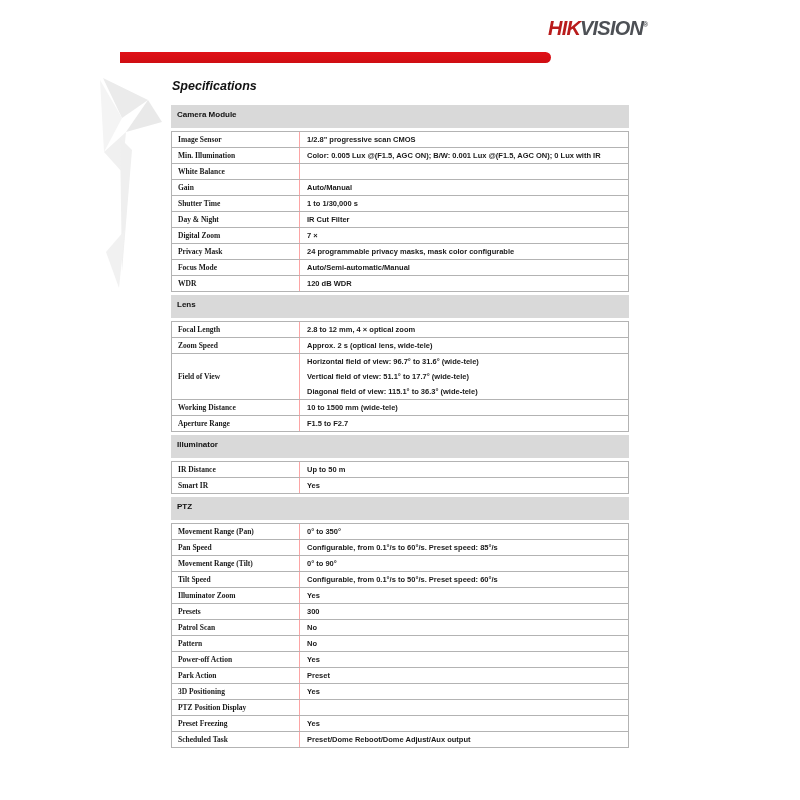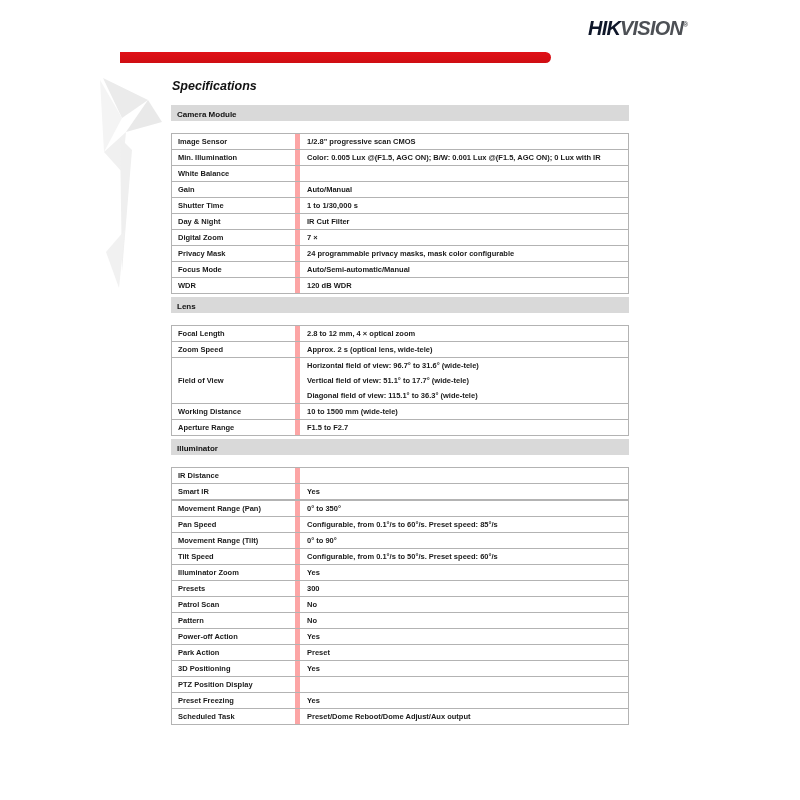--- a/index.html
+++ b/index.html
@@ -5,42 +5,42 @@
   * { margin: 0; padding: 0; box-sizing: border-box; }
   html, body { width: 800px; height: 800px; background: #ffffff; overflow: hidden; }
   body { font-family: "Liberation Sans", sans-serif; color: #1a1a1a; position: relative; }
 
   
   .watermark { position: absolute; left: 98px; top: 60px; width: 70px; height: 235px; }
 
   
   .logo { position: absolute; left: 548px; top: 17px; font-style: italic; font-weight: bold;
           font-size: 20px; letter-spacing: -0.8px; white-space: nowrap; }
-  .logo .hik { color: #0f172a; margin-left: 40px; }
+  .logo .hik { color: #b91c1c; }
   .logo .vision { color: #4d5055; }
   .logo .reg { color: #4d5055; font-size: 7px; font-style: normal; vertical-align: super; letter-spacing: 0; }
 
   
   .red-bar { position: absolute; left: 120px; top: 52px; width: 431px; height: 11px;
              background: linear-gradient(180deg, #e01017 0%, #cf0d12 100%);
              border-radius: 0 6px 6px 0; }
 
   
   .page-title { position: absolute; left: 172px; top: 79px; font-size: 12.5px; font-weight: bold; color: #111; font-style: italic; }
 
   
   .spec-table { position: absolute; left: 171px; top: 105px; width: 458px; font-size: 7.5px; font-weight: bold; }
   .section + .section .section-band { margin-top: 3px; }
-  .section-band { height: 16px; line-height: 19px; background: #d9d9d9; padding-left: 6px;
-                  font-size: 8px; font-weight: bold; color: #111; margin-bottom: 12px; }
+  .section-band { height: 23px; line-height: 19px; background: #d9d9d9; padding-left: 6px;
+                  font-size: 8px; font-weight: bold; color: #111; margin-bottom: 3px; }
   .rows { border: 1px solid #b3b3b3; background: #fff; }
   .row { display: flex; }
   .row + .row { border-top: 1px solid #b3b3b3; }
-  .cell-label { width: 128px; flex: 0 0 128px; padding-left: 6px; border-right: 5px solid #fca5a5;
-                display: flex; align-items: center; line-height: 15px; }
+  .cell-label { width: 128px; flex: 0 0 128px; padding-left: 6px; border-right: 1px solid #fca5a5;
+                display: flex; align-items: center; line-height: 15px; font-family: Liberation Serif, serif; }
   .cell-value { flex: 1 1 auto; padding-left: 7px; padding-right: 4px; display: flex;
                 flex-direction: column; justify-content: center; }
   .cell-value .line { line-height: 15px; }
 </style>
 </head>
 <body>
 
 <div class="watermark">
   <svg width="70" height="235" viewBox="0 0 70 235" xmlns="http://www.w3.org/2000/svg">
     <polygon points="5,18 50,40 24,58" fill="#ebebeb"></polygon>
@@ -158,30 +158,34 @@
             <div class="line">F1.5 to F2.7</div>
           </div>
         </div>
       </div>
     </div>
     <div class="section">
       <div class="section-band">Illuminator</div>
       <div class="rows">
         <div class="row">
           <div class="cell-label">IR Distance</div>
+          <div class="cell-value">
+            <div class="line">Up to 50 m</div>
+          </div>
         </div>
         <div class="row">
           <div class="cell-label">Smart IR</div>
           <div class="cell-value">
             <div class="line">Yes</div>
           </div>
         </div>
       </div>
     </div>
     <div class="section">
+      <div class="section-band">PTZ</div>
       <div class="rows">
         <div class="row">
           <div class="cell-label">Movement Range (Pan)</div>
           <div class="cell-value">
             <div class="line">0° to 350°</div>
           </div>
         </div>
         <div class="row">
           <div class="cell-label">Pan Speed</div>
           <div class="cell-value">

